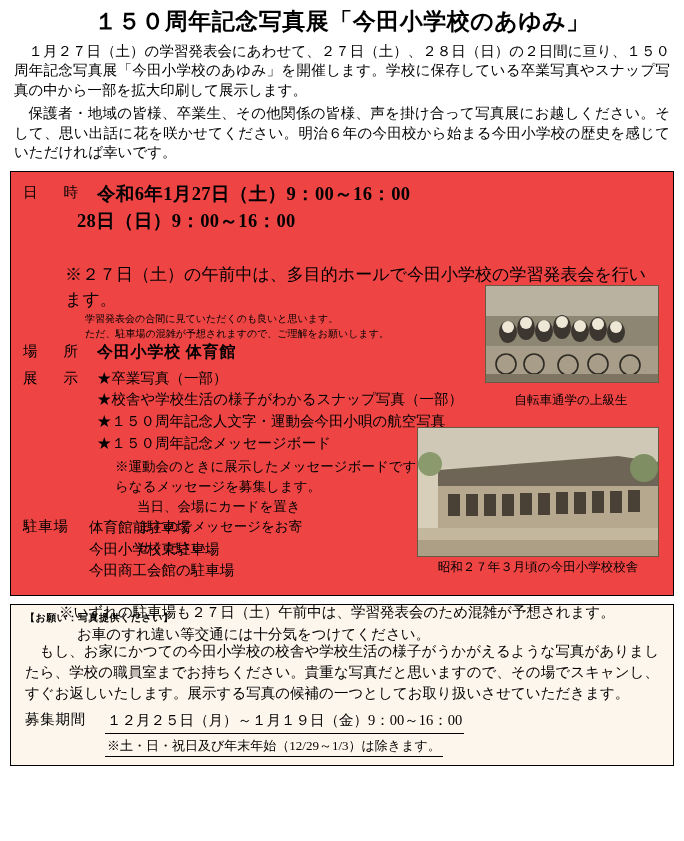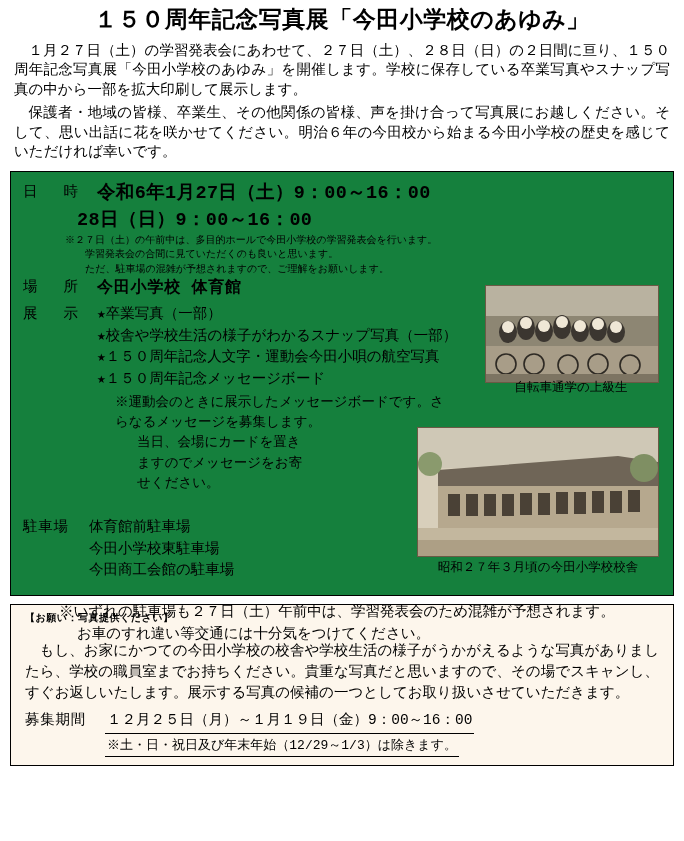--- a/index.html
+++ b/index.html
@@ -13,21 +13,20 @@
     font-family: "Liberation Serif", "DejaVu Serif", serif;
     color: #000000;
     overflow: hidden;
   }
   .page {
     position: relative;
     width: 684px;
     height: 841px;
     box-sizing: border-box;
     padding: 6px 10px 0 10px;
-    font-family: Liberation Mono, monospace;
   }
   .title {
     text-align: center;
     font-size: 23px;
     font-weight: bold;
     letter-spacing: 0.5px;
     margin: 2px 0 6px 0;
     line-height: 1.2;
   }
   .intro p {
@@ -36,21 +35,21 @@
     line-height: 1.35;
     text-indent: 1em;
     text-align: justify;
   }
   .intro {
     margin-bottom: 8px;
     padding: 0 4px;
   }
   .main-box {
     border: 1px solid #000;
-    background: #15803d;
+    background: #ef4444;
     position: relative;
     padding: 10px 12px 10px 12px;
     height: 425px;
     box-sizing: border-box;
   }
   .row {
     display: flex;
     align-items: flex-start;
     margin-bottom: 2px;
   }
@@ -73,23 +72,24 @@
     line-height: 1.35;
   }
   .big2 {
     font-size: 18.5px;
     font-weight: bold;
     letter-spacing: 0.02em;
     line-height: 1.35;
     padding-left: 54px;
   }
   .note {
-    font-size: 10px;
+    font-size: 17px;
     line-height: 1.45;
     padding-left: 42px;
+    margin-top: 29px;
   }
   .note2 {
     font-size: 10px;
     line-height: 1.45;
     padding-left: 62px;
   }
   .placelbl {
     font-size: 16px;
     font-weight: bold;
     letter-spacing: 0.05em;
@@ -112,21 +112,21 @@
     right: 14px;
     top: 113px;
     width: 172px;
     height: 96px;
     overflow: hidden;
     border: 1px solid #6a5a45;
   }
   .cap1 {
     position: absolute;
     right: 14px;
-    top: 207px;
+    top: 220px;
     width: 176px;
     text-align: center;
     font-size: 12.5px;
   }
   .photo2 {
     position: absolute;
     right: 14px;
     top: 255px;
     width: 240px;
     height: 128px;

